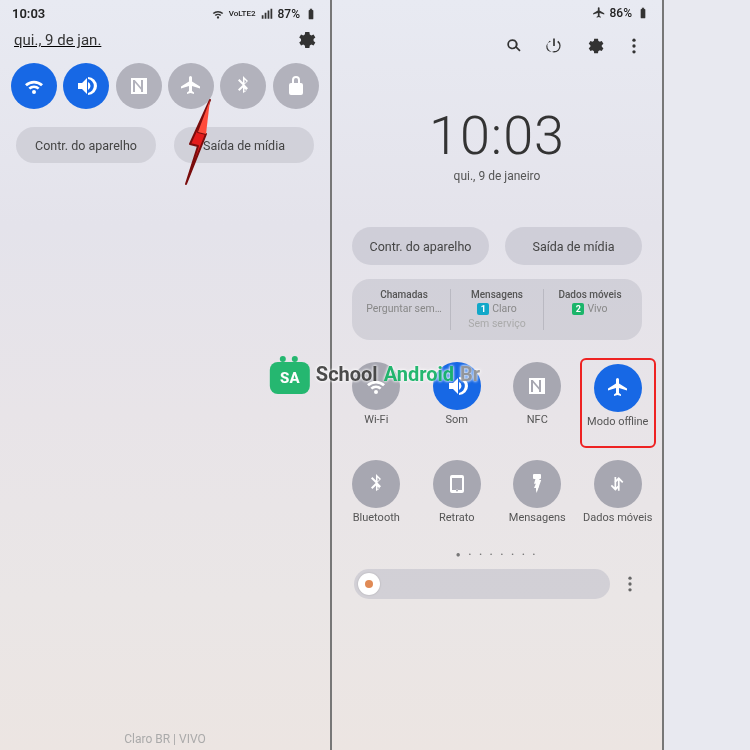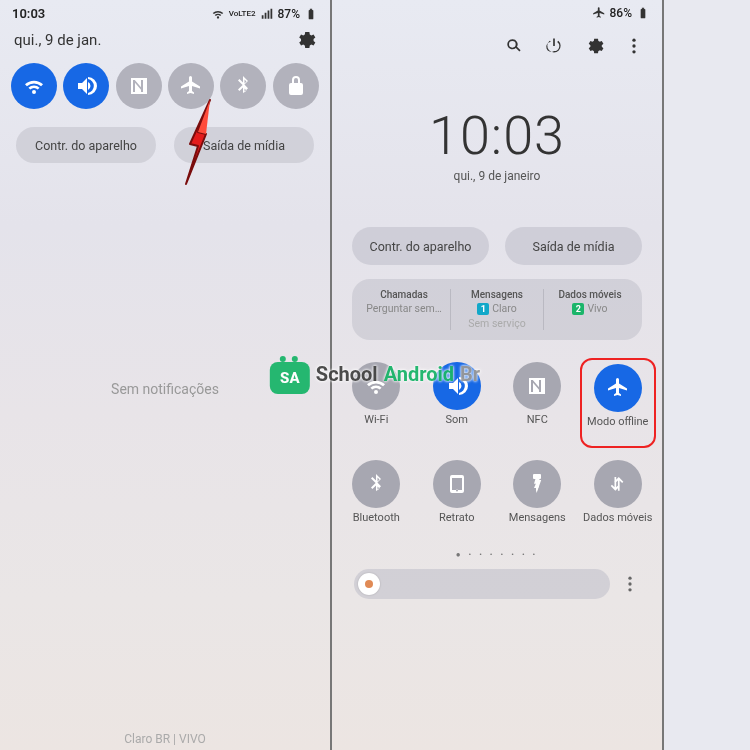--- a/index.html
+++ b/index.html
@@ -31,20 +31,21 @@
     font-weight: 600;
     color: #222;
   }
   .status-right { display: flex; align-items: center; gap: 4px; font-size:12px; font-weight:500;}
   .status-right svg { width: 14px; height: 14px; }
 
   
   .shade-header {
     display:flex; justify-content: space-between; align-items:center;
     padding: 6px 14px 10px;
+    text-decoration: underline;
   }
   .shade-date { font-size: 15px; color:#333; }
   .shade-gear { width:22px; height:22px; }
 
   .qs-row {
     display:flex; justify-content: space-around; padding: 2px 8px 10px;
   }
   .qs-btn, .qs-btn-lg {
     width: 46px; height:46px; border-radius:50%;
     display:flex; align-items:center; justify-content:center;
@@ -111,21 +112,21 @@
     gap:8px 4px; padding: 6px 6px 0;
   }
   .qs-cell{ display:flex; flex-direction:column; align-items:center; gap:4px; padding:4px 2px;}
   .qs-cell .circ{
     width:48px;height:48px;border-radius:50%;
     background:#a7a7b1; display:flex;align-items:center;justify-content:center;
   }
   .qs-cell.active .circ{background:#1768e5;}
   .qs-cell svg{width:24px;height:24px;fill:#fff;}
   .qs-label{font-size:11px;color:#555;text-align:center;line-height:1.15;min-height:26px;}
-  .highlighted{border:2.5px solid #e22; border-radius:12px;}
+  .highlighted{border:2.5px solid #e22; border-radius:6px;}
 
   .dots{ text-align:center; margin-top:8px; color:#777; font-size:8px; letter-spacing:3px;}
   .bright-row{
     display:flex; align-items:center; gap:10px;
     padding: 10px 22px 4px;
   }
   .bright-track{
     flex:1; height:30px; border-radius:16px;
     background:rgba(190,190,200,0.55); position:relative;
   }
@@ -280,21 +281,20 @@
 
   <div class="oval-row">
     <div class="oval-btn">
         <span>Contr. do aparelho</span>
       </div>
     <div class="oval-btn">
         <span>Saída de mídia</span>
       </div>
   </div>
 
-  <div class="empty-notif">Sem notificações</div>
 
   <div class="footer-carrier">Claro BR | VIVO</div>
 
   <div class="arrow-wrap">
     <svg width="60" height="100" viewBox="0 0 60 100">
       <path d="M42 6 L22 50 L30 52 L18 90 L38 40 L30 38 Z" fill="#e31b1b" stroke="#7a0c0c" stroke-width="2" stroke-linejoin="round"></path>
       <path d="M42 6 L30 38 L38 40 Z" fill="#ff4b3a"></path>
     </svg>
   </div>
 </div>

